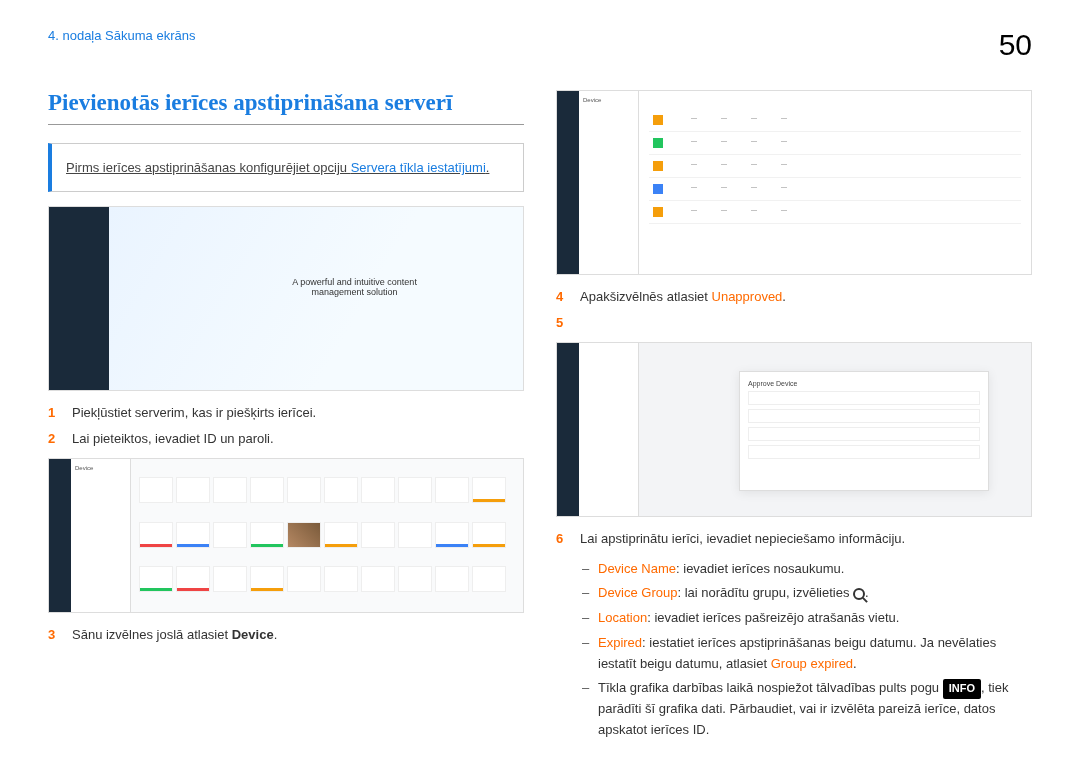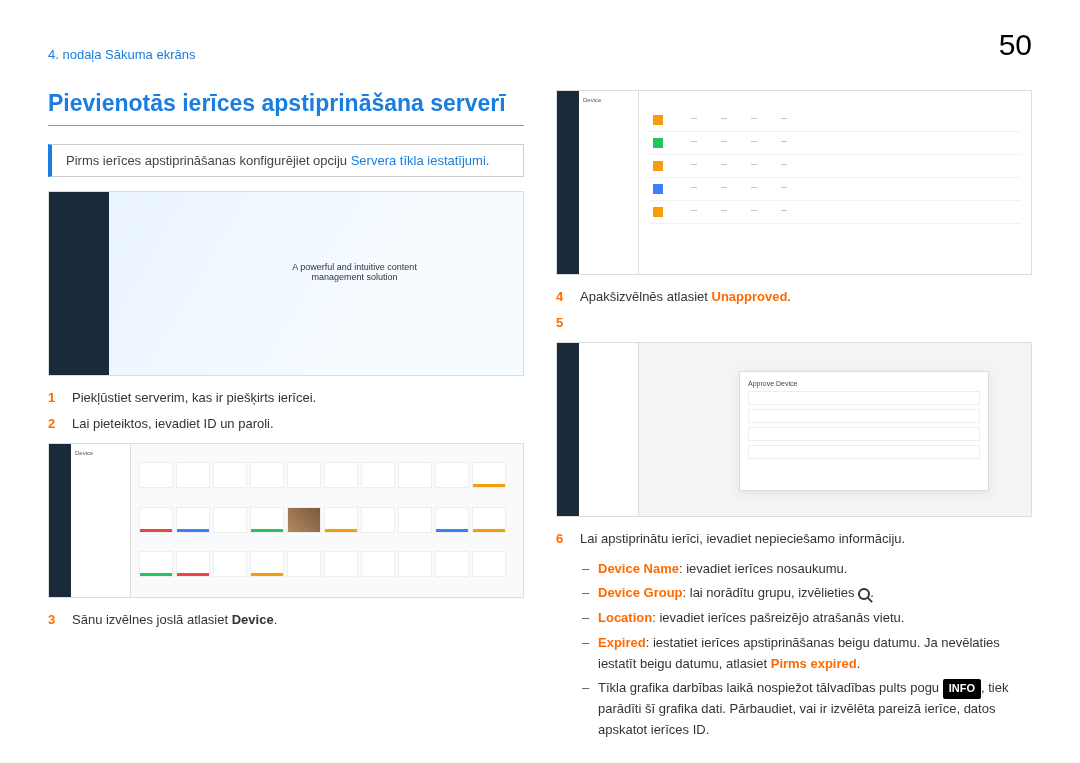--- a/index.html
+++ b/index.html
@@ -9,41 +9,43 @@
     height: 763px;
     background: #fff;
     padding: 28px 48px;
     position: relative;
     font-size: 13px;
     color: #333;
   }
   .header-row {
     display: flex;
     justify-content: space-between;
-    align-items: flex-end;
+    align-items: flex-start;
     margin-bottom: 28px;
   }
   .breadcrumb { color: #1a7de0; font-size: 13px; }
   .page-number { color: #000000; font-size: 30px; font-weight: 400; }
   .columns { display: flex; gap: 32px; }
   .col { flex: 1; min-width: 0; }
   h2.section-title {
     color: #1a7de0;
     font-size: 23px;
     font-weight: 600;
     margin-bottom: 8px;
+    font-family: Liberation Serif, serif;
   }
   .title-underline { border-top: 1px solid #999; margin-bottom: 18px; }
   .note-box {
     border: 1px solid #ccc;
     border-left: 4px solid #1a7de0;
-    padding: 8px 14px;
+    padding: 16px 14px;
     margin-bottom: 14px;
     font-size: 13px;
     color: #444;
+    text-decoration: underline;
   }
   .note-box .inline-link { color: #1a7de0; }
   .screenshot {
     width: 100%;
     background: #eef0f2;
     border: 1px solid #ddd;
     position: relative;
     overflow: hidden;
   }
   .ss1 { height: 185px; margin-bottom: 12px; display:flex; }
@@ -84,21 +86,21 @@
   ol.steps li { display:flex; gap:10px; margin: 6px 0; line-height:1.5; }
   ol.steps li .num { color:#ff6a00; font-weight:700; flex-shrink:0; width:14px; }
   ul.sublist { list-style:none; margin-left:26px; }
   ul.sublist li { position:relative; padding-left:16px; margin:4px 0; line-height:1.6; }
   ul.sublist li::before { content:"–"; position:absolute; left:0; color:#555; }
   .info-pill {
     display:inline-block; background:#000000; color:#fff; font-size:11px;
     padding:1px 6px; border-radius:2px; font-weight:600;
   }
   .bold-inline { font-weight:700; color:#333; }
-  .orange-bold { font-weight:700; color:#ff6a00; }
+  .orange-bold { font-weight:400; color:#ff6a00; }
   .mag { display:inline-block; width:12px; height:12px; border:2px solid #333; border-radius:50%; position:relative; vertical-align:middle;}
   .mag::after { content:""; position:absolute; width:6px; height:2px; background:#333; bottom:-3px; right:-5px; transform:rotate(45deg);}
 </style>
 </head>
 <body>
 
 <div class="header-row">
   <div class="breadcrumb">4. nodaļa Sākuma ekrāns</div>
   <div class="page-number">50</div>
 </div>
@@ -261,21 +263,21 @@
       <li>
         <span class="orange-bold">Device Name</span><span>: ievadiet ierīces nosaukumu.</span>
       </li>
       <li>
         <span class="orange-bold">Device Group</span><span>: lai norādītu grupu, izvēlieties </span><span class="mag"></span>.
       </li>
       <li>
         <span class="orange-bold">Location</span><span>: ievadiet ierīces pašreizējo atrašanās vietu.</span>
       </li>
       <li>
-        <span class="orange-bold">Expired</span><span>: iestatiet ierīces apstiprināšanas beigu datumu. Ja nevēlaties iestatīt beigu datumu, atlasiet </span><span class="orange-bold">Pirms expired</span><span>.</span>
+        <span class="orange-bold">Expired</span><span>: iestatiet ierīces apstiprināšanas beigu datumu. Ja nevēlaties iestatīt beigu datumu, atlasiet </span><span class="orange-bold">Group expired</span><span>.</span>
       </li>
       <li>
         <span>Tīkla grafika darbības laikā nospiežot tālvadības pults pogu </span><span class="info-pill">INFO</span><span>, tiek parādīti šī grafika dati. Pārbaudiet, vai ir izvēlēta pareizā ierīce, datos apskatot ierīces ID.</span>
       </li>
     </ul>
 
   </div>
 </div>
 
 </body></html>

